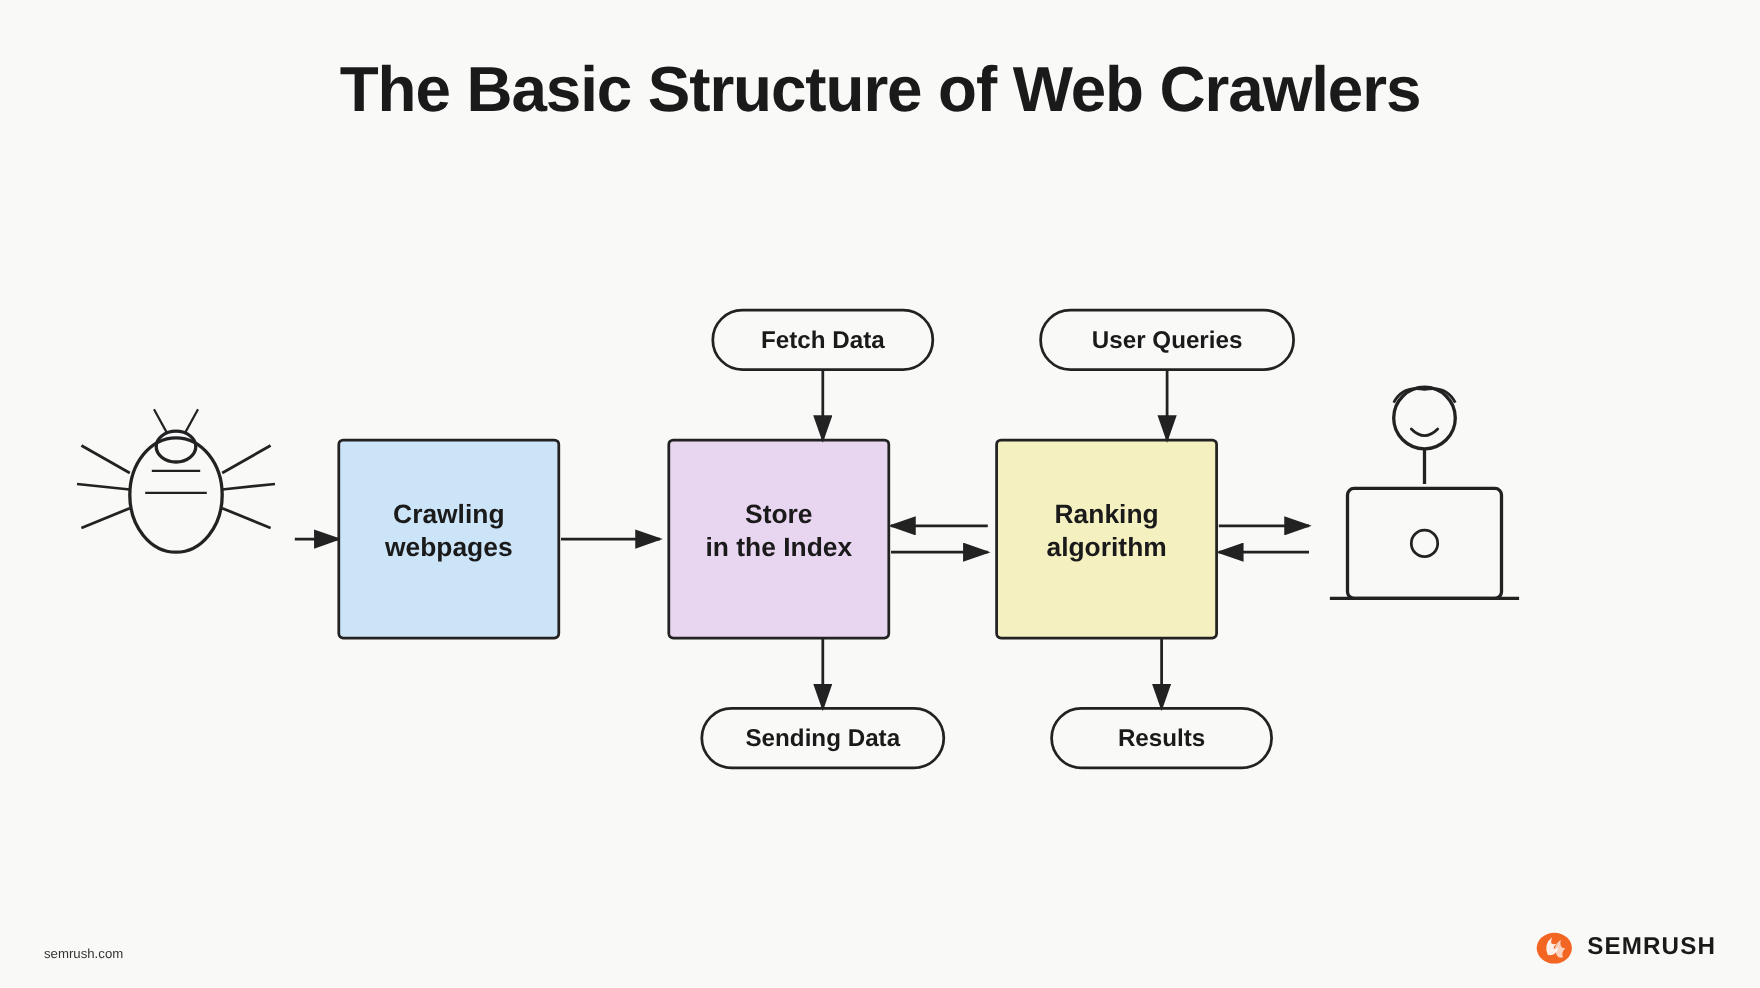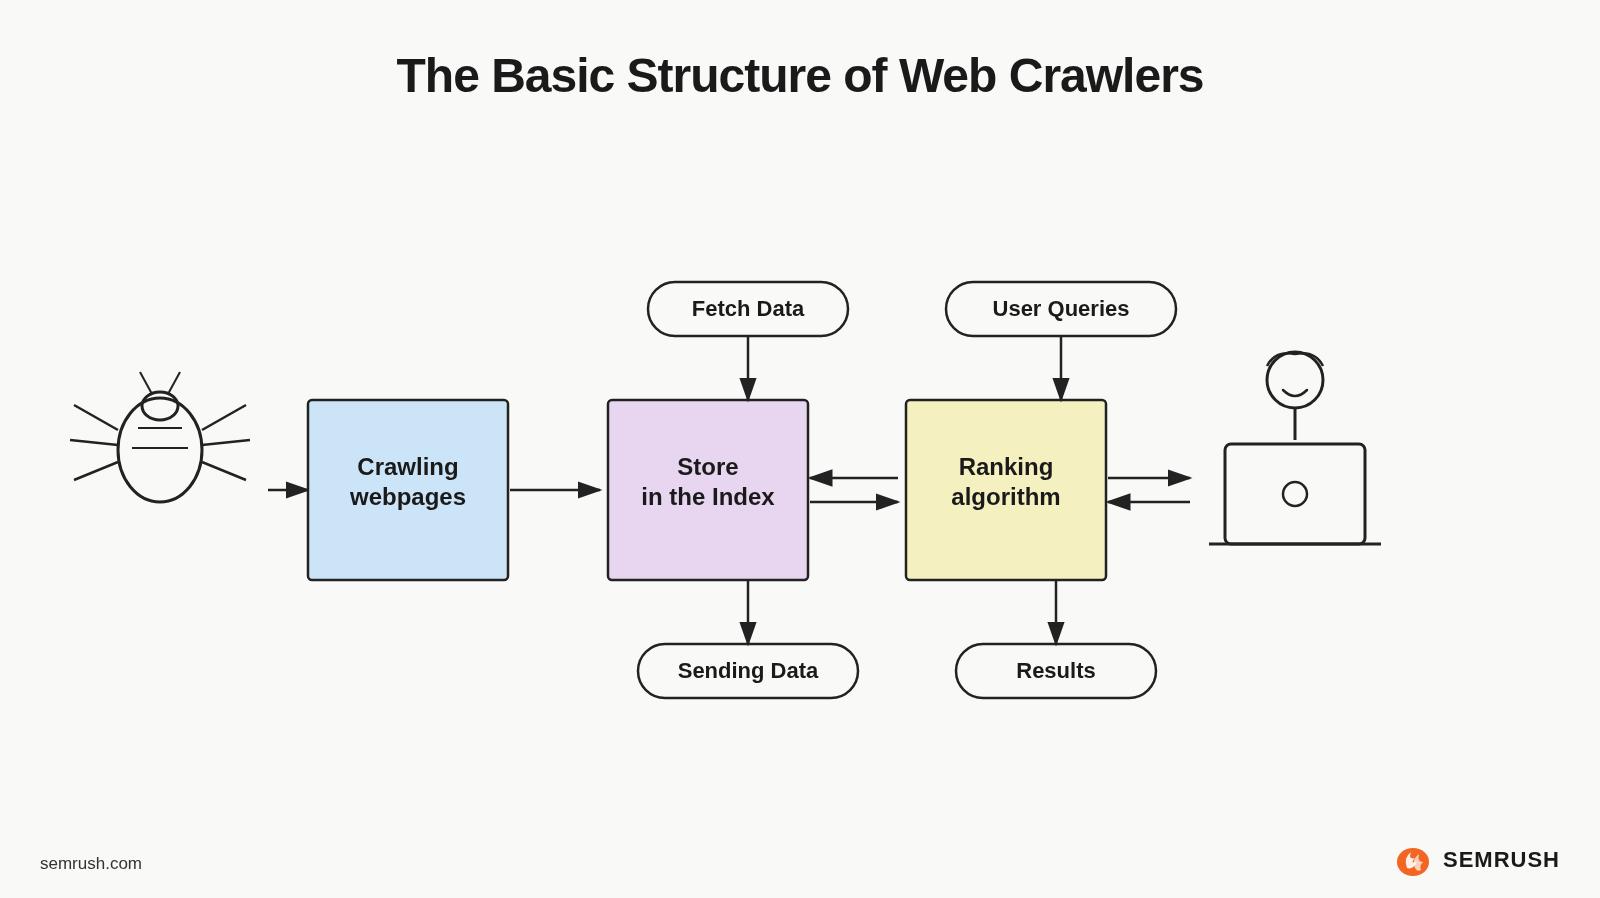--- a/index.html
+++ b/index.html
@@ -7,41 +7,41 @@
       background: #f9f9f7;
       font-family: 'Arial', sans-serif;
       width: 1600px;
       height: 898px;
       overflow: hidden;
       position: relative;
     }
 
     .page-title {
       text-align: center;
-      font-size: 48px;
+      font-size: 58px;
       font-weight: 900;
       color: #1a1a1a;
       padding-top: 48px;
       letter-spacing: -1px;
     }
 
     .diagram-area {
       position: absolute;
       top: 200px;
       left: 0;
       width: 1600px;
       height: 600px;
     }
 
     
     .footer-left {
       position: absolute;
       bottom: 24px;
       left: 40px;
-      font-size: 17px;
+      font-size: 12px;
       color: #333;
       font-weight: 400;
     }
 
     .footer-right {
       position: absolute;
       bottom: 18px;
       right: 40px;
       display: flex;
       align-items: center;

